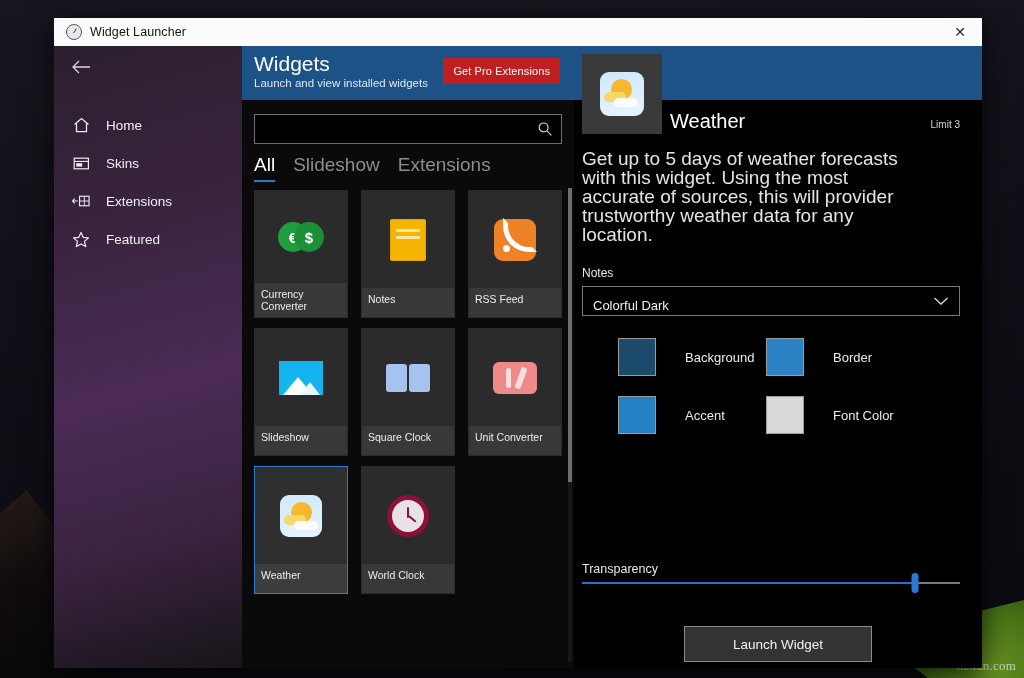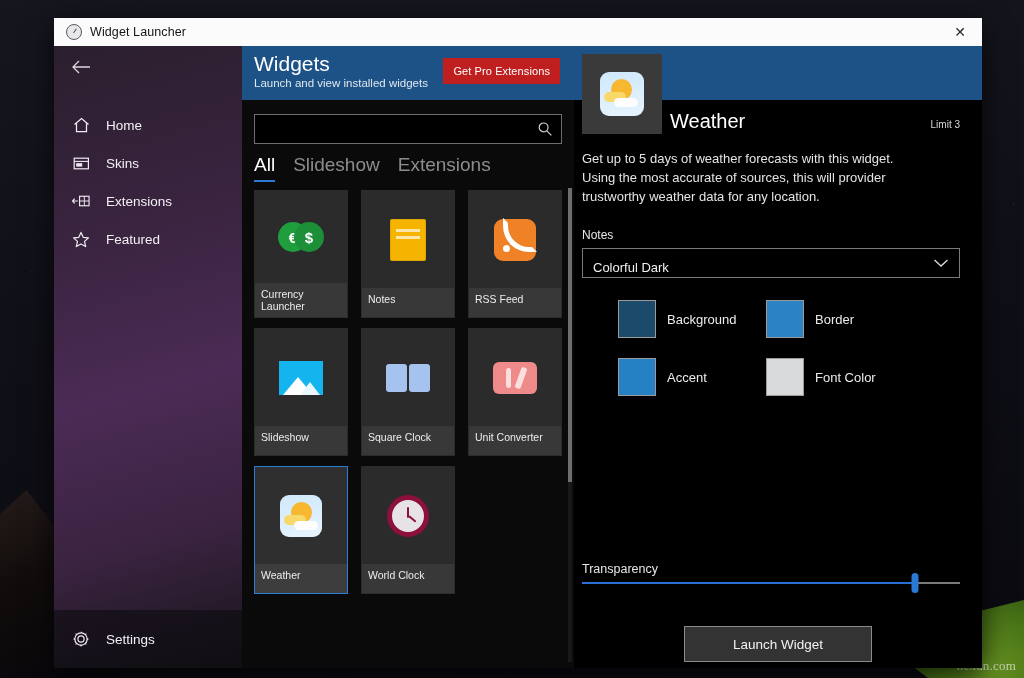--- a/index.html
+++ b/index.html
@@ -176,36 +176,36 @@
     width: 80px; height: 80px; background: #3a3a3a;
     display: flex; align-items: center; justify-content: center;
   }
   #detail-title-row {
     display: flex; align-items: baseline; justify-content: space-between;
     padding: 10px 22px 0 96px;
   }
   #detail-title { font-size: 20px; color: #ffffff; }
   #detail-limit { font-size: 10px; color: #d6d6d6; }
   #detail-desc {
-    padding: 16px 22px 0 8px; font-size: 13px; color: #e4e4e4; line-height: 19px;
+    padding: 16px 22px 0 8px; font-size: 19px; color: #e4e4e4; line-height: 19px;
     max-width: 370px;
   }
 
   #skin-section { padding: 22px 22px 0 8px; }
   .field-label { font-size: 12px; color: #e8e8e8; margin-bottom: 6px; }
   #skin-select {
     height: 30px; border: 1px solid #7a7a7a; background: #000;
     display: flex; align-items: center; justify-content: space-between;
     padding: 0 10px;
   }
   #skin-value { font-size: 13px; color: #f0f0f0; margin-top: 9px; }
 
   #swatch-area { padding: 22px 22px 0 8px; }
   .swatch-row { display: flex; margin-bottom: 20px; }
-  .swatch-cell { display: flex; align-items: center; gap: 11px; width: 184px; }
+  .swatch-cell { display: flex; align-items: center; gap: 29px; width: 184px; }
   .swatch-cell:first-child { padding-left: 36px; }
   .swatch-box { width: 38px; height: 38px; border: 1px solid #9b9b9b; }
   .swatch-label { font-size: 13px; color: #ececec; }
 
   #transparency-section { position: absolute; left: 8px; right: 22px; top: 516px; }
   #transparency-label { font-size: 12.5px; color: #e8e8e8; margin-bottom: 6px; }
   #slider-track {
     position: relative; height: 2px; background: #7a7a7a; width: 100%;
   }
   #slider-fill { position: absolute; left: 0; top: 0; height: 2px; background: #2a6fd4; }
@@ -384,32 +384,20 @@
               <path d="M9 1.4 L11.2 6.3 L16.5 6.9 L12.5 10.4 L13.7 15.6 L9 12.9 L4.3 15.6 L5.5 10.4 L1.5 6.9 L6.8 6.3 Z" fill="none" stroke="#f0ecf2" stroke-width="1.2" stroke-linejoin="round"></path>
             </svg>
           </span>
           <span class="nav-label">Featured</span>
         </div>
 
       </div>
 
       <div id="sidebar-spacer"></div>
 
-      <div id="settings-item">
-        <span class="nav-icon">
-          <svg class="icon-svg" width="18" height="18" viewBox="0 0 18 18">
-            <circle cx="9" cy="9" r="3.1" fill="none" stroke="#f0ecf2" stroke-width="1.2"></circle>
-            <path d="M9 0.9 L10 3.1 L9 3.1 Z M9 17.1 L8 14.9 L10 14.9 Z M0.9 9 L3.1 8 L3.1 10 Z M17.1 9 L14.9 10 L14.9 8 Z
-                     M3.3 3.3 L5.3 4.1 L4.1 5.3 Z M14.7 14.7 L12.7 13.9 L13.9 12.7 Z
-                     M14.7 3.3 L13.9 5.3 L12.7 4.1 Z M3.3 14.7 L4.1 12.7 L5.3 13.9 Z" fill="#f0ecf2"></path>
-            <circle cx="9" cy="9" r="6.2" fill="none" stroke="#f0ecf2" stroke-width="1.2"></circle>
-          </svg>
-        </span>
-        <span class="nav-label">Settings</span>
-      </div>
     </div>
 
     <div id="list-column">
 
       <div id="list-header" style="background: rgb(29, 82, 135);">
         <div>
           <div class="head-title">Widgets</div>
           <div class="head-sub">Launch and view installed widgets</div>
         </div>
         <button id="pro-button" style="background: rgb(191, 31, 31);">Get Pro Extensions</button>
@@ -436,21 +424,21 @@
       <div id="grid-scroll">
         <div id="grid">
 
           <div class="widget-card">
             <div class="card-art">
               <div class="art-currency">
                 <span class="coin left">€</span>
                   <span class="coin right">$</span>
               </div>
             </div>
-            <div class="card-name">Currency Launcher</div>
+            <div class="card-name">Currency Converter</div>
           </div>
 
 
           <div class="widget-card">
             <div class="card-art">
               <div class="art-notes"></div>
             </div>
             <div class="card-name">Notes</div>
           </div>
 

